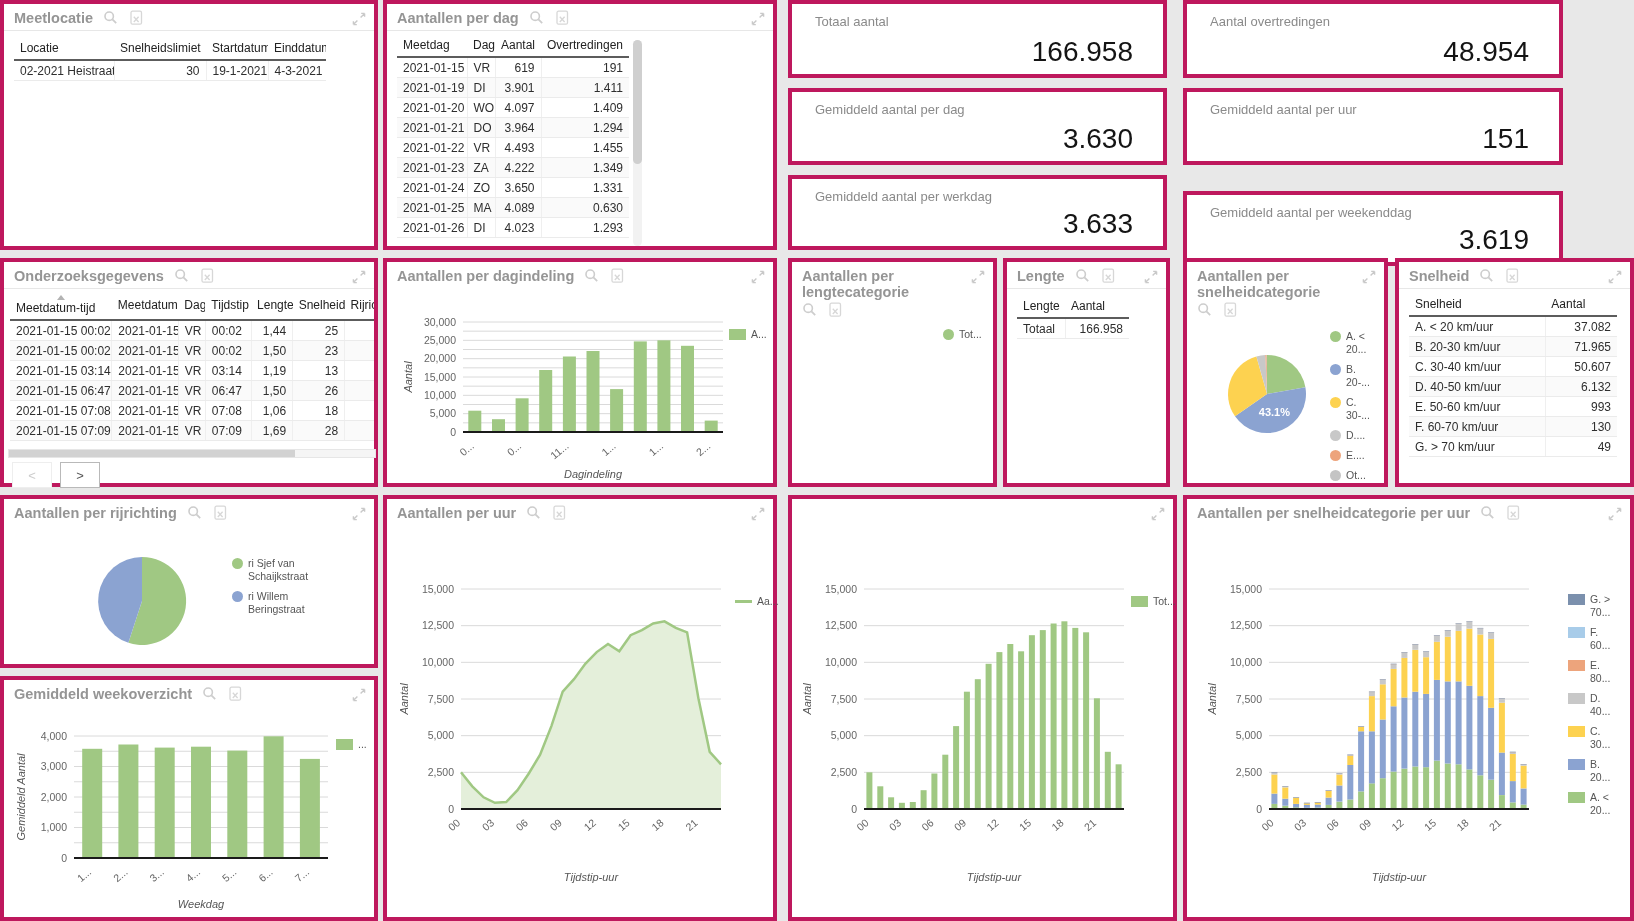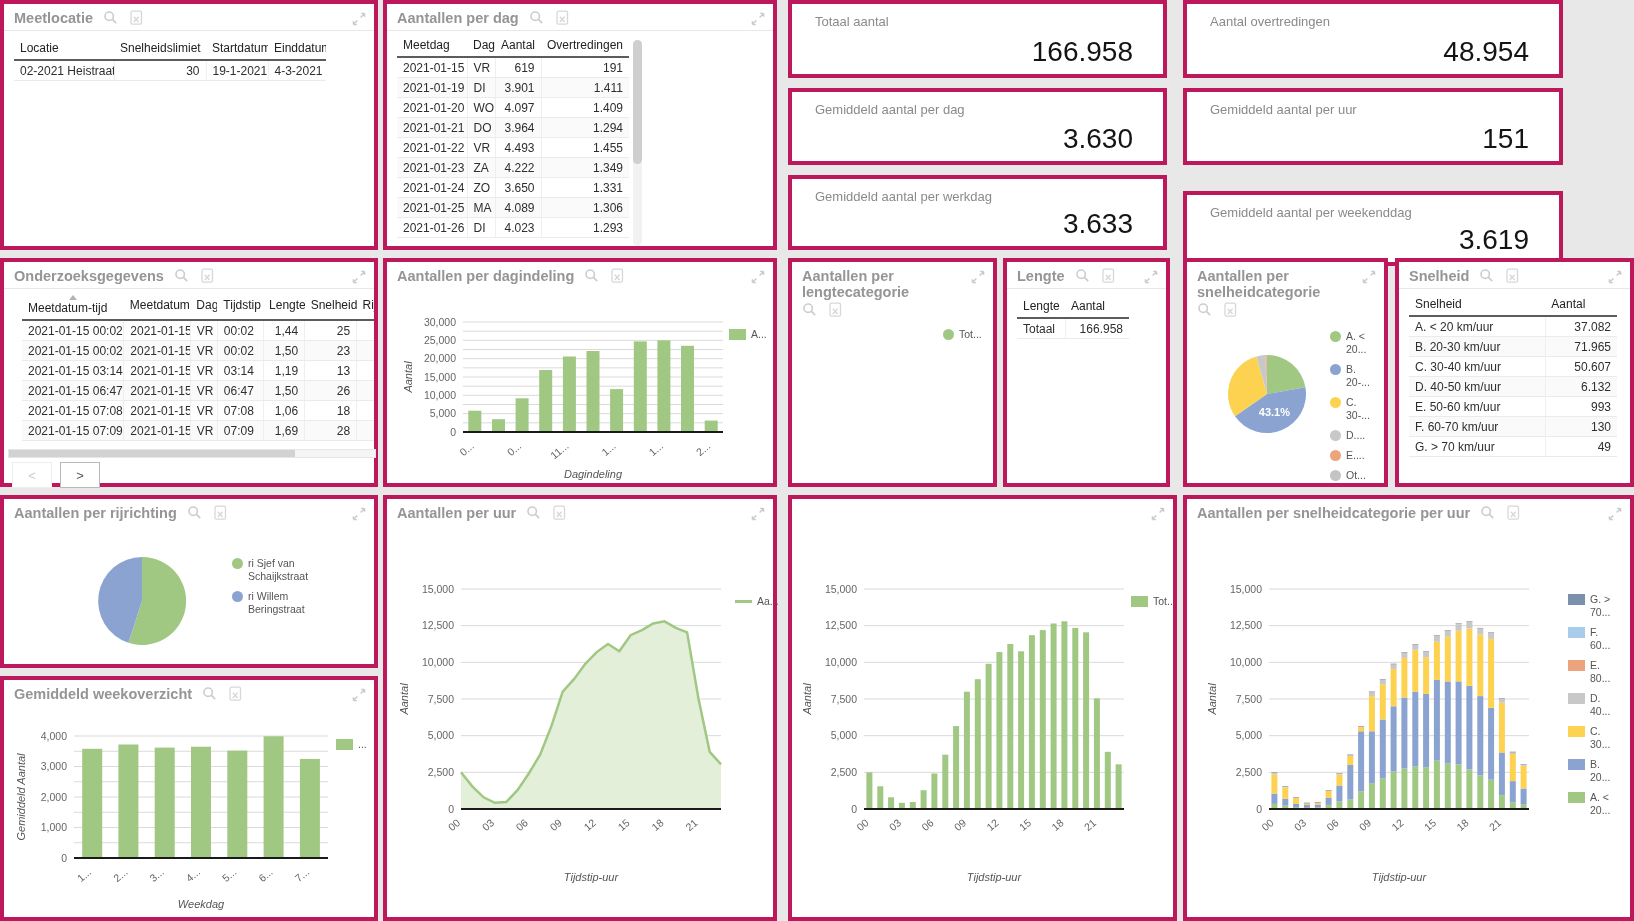--- a/index.html
+++ b/index.html
@@ -168,21 +168,21 @@
           <tr>
             <td>2021-01-24</td>
             <td>ZO</td>
             <td class="al-r">3.650</td>
             <td class="al-r">1.331</td>
           </tr>
           <tr class="alt">
             <td>2021-01-25</td>
             <td>MA</td>
             <td class="al-r">4.089</td>
-            <td class="al-r">1.306</td>
+            <td class="al-r">0.630</td>
           </tr>
           <tr>
             <td>2021-01-26</td>
             <td>DI</td>
             <td class="al-r">4.023</td>
             <td class="al-r">1.293</td>
           </tr>
         </tbody>
       </table>
   </div>
@@ -223,21 +223,21 @@
         <use href="#ic-search"></use>
       </svg>
     <svg class="hicon">
         <use href="#ic-excel"></use>
       </svg>
   </div>
   <svg class="expand">
       <use href="#ic-expand"></use>
     </svg>
   <div class="tdivider"></div>
-  <div style="padding:2px 0 0 18px;height:156px;overflow:hidden">
+  <div style="padding:2px 0 0 6px;height:156px;overflow:hidden">
     <table class="grid" style="width:372px">
         <colgroup>
           <col style="width:98px">
           <col style="width:64px">
           <col style="width:26px">
           <col style="width:44px">
           <col style="width:40px">
           <col style="width:50px">
           <col style="width:36px">
         </colgroup>

